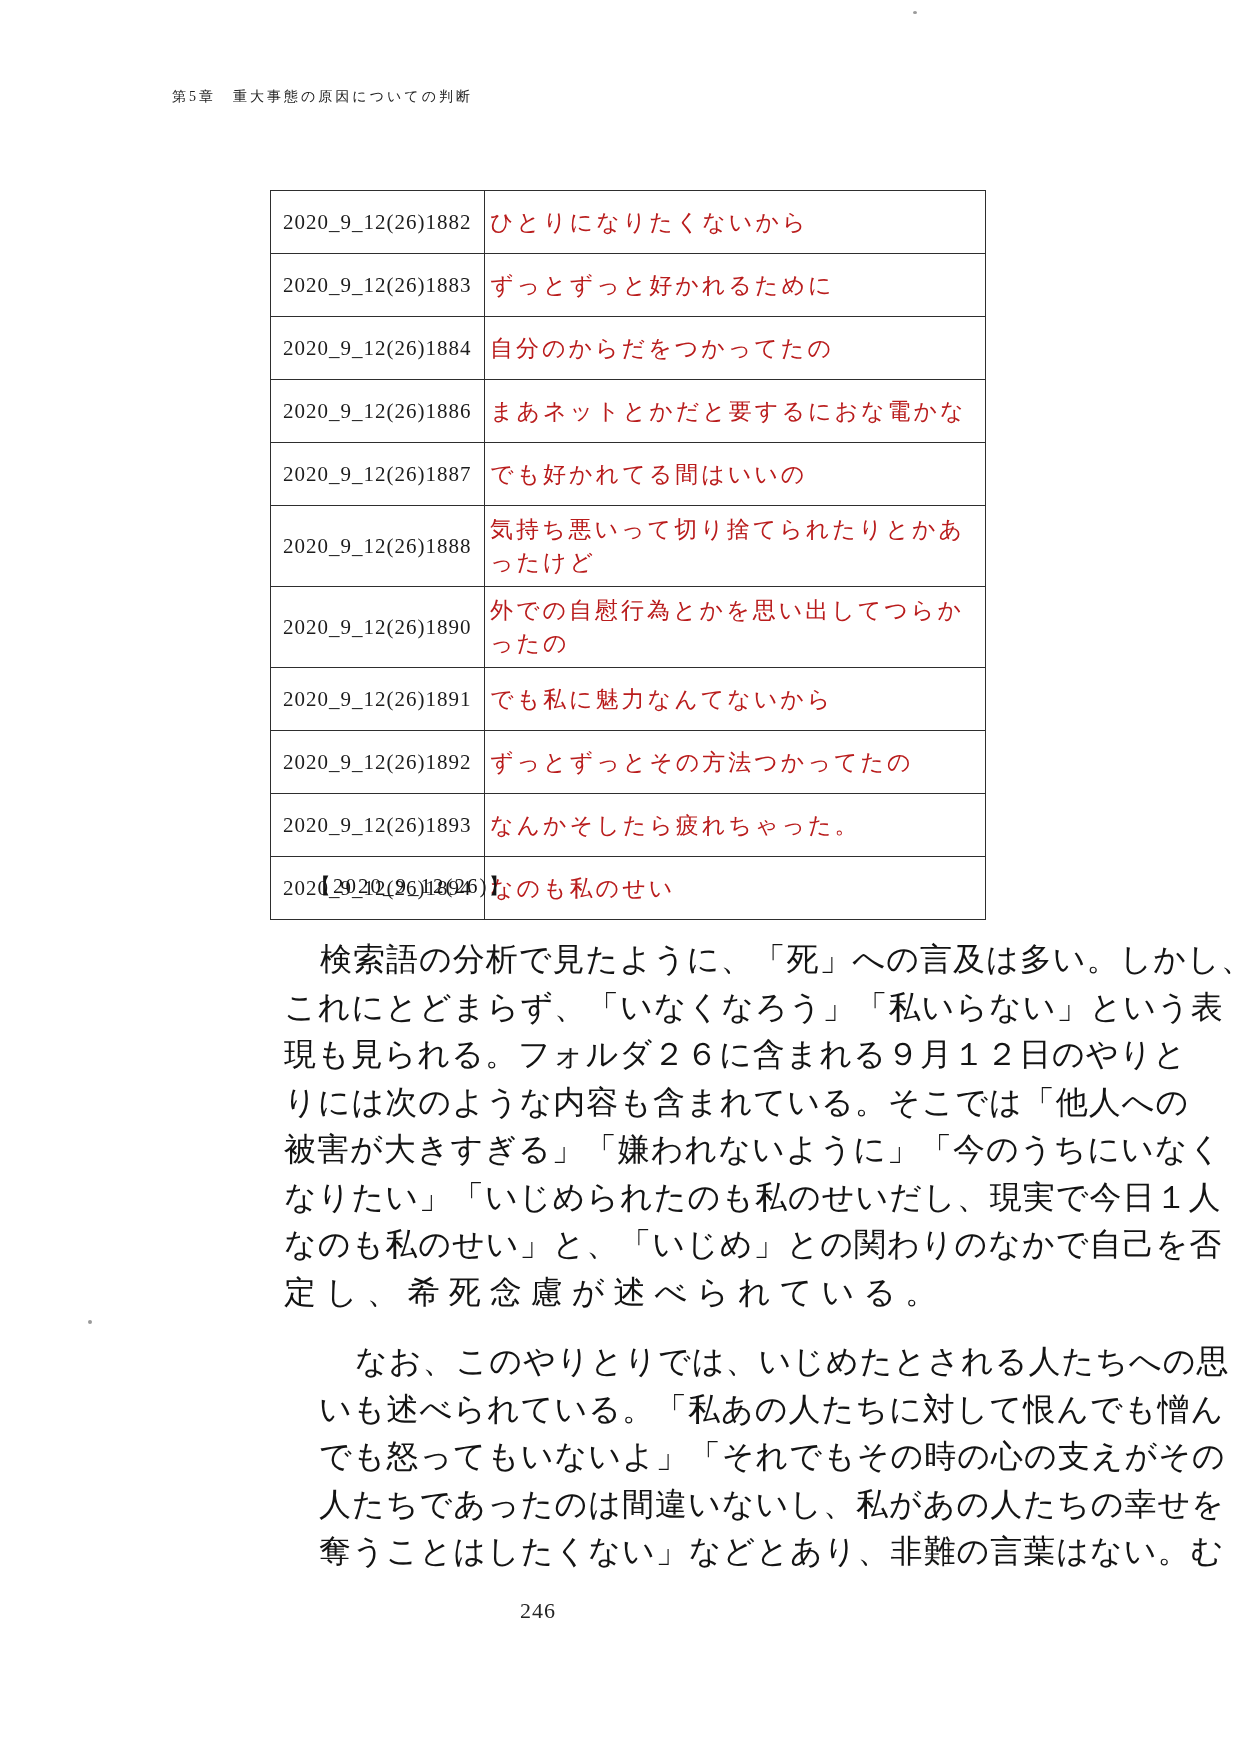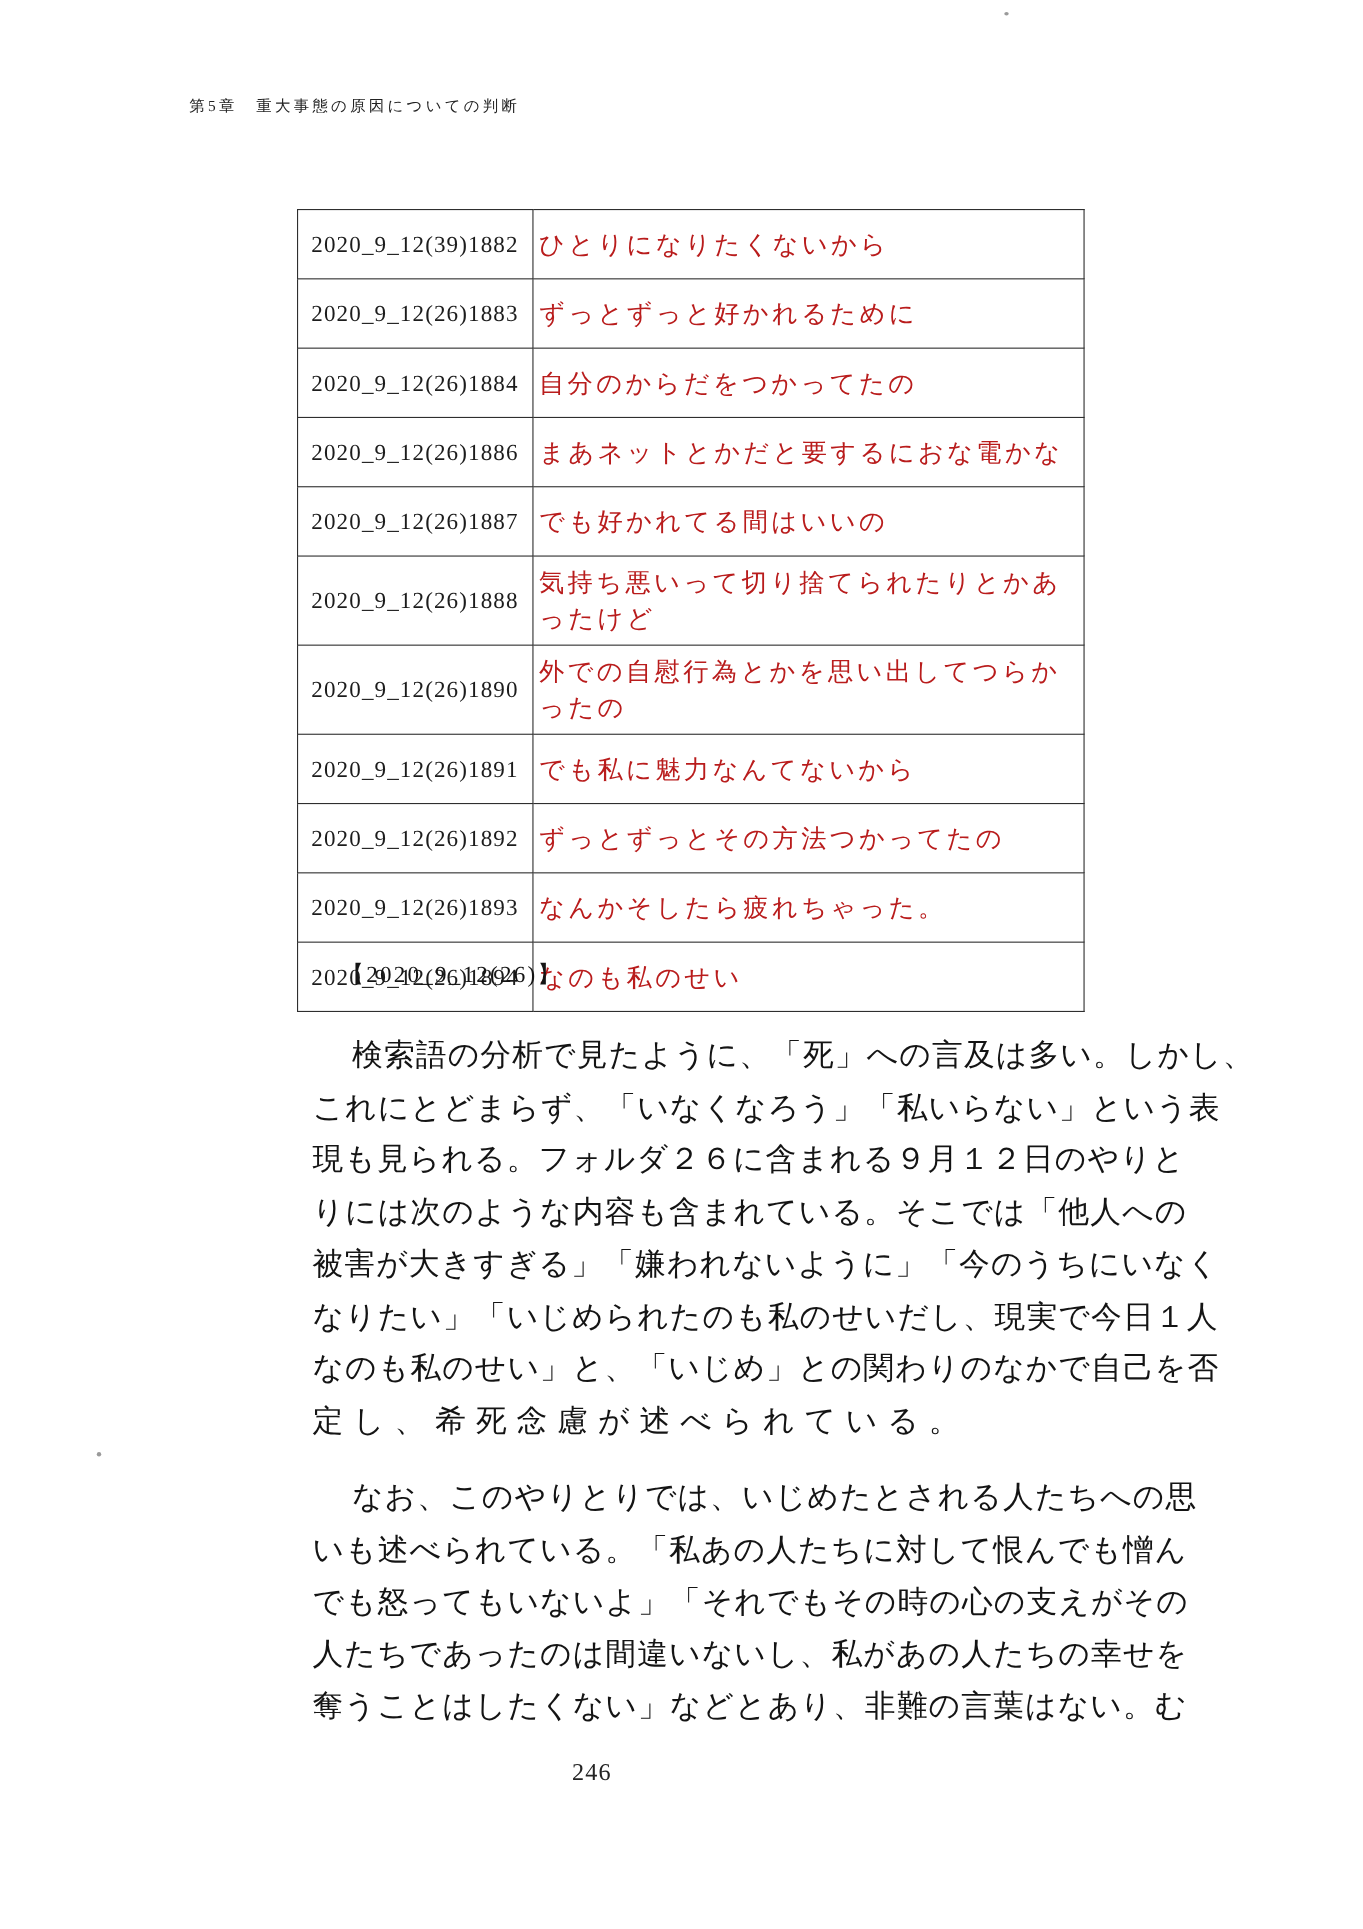--- a/index.html
+++ b/index.html
@@ -71,23 +71,23 @@
   }
 
   
   .paragraphs {
     position: absolute;
     left: 284px;
     top: 936px;
     width: 724px;
   }
   .paragraph { margin: 0; }
-  .paragraph + .paragraph { margin-top: 22px; }
+  .paragraph + .paragraph { margin-top: 22px; margin-left: 35px; }
   .line {
-    font-size: 28px;
+    font-size: 32px;
     line-height: 47.5px;
     letter-spacing: 1px;
     color: #141414;
     text-align: justify;
     text-align-last: justify;
     white-space: nowrap;
   }
   .line.first { text-indent: 36px; }
   .line.short-last {
     text-align-last: left;
@@ -122,21 +122,21 @@
 <div class="page">
 
   <div class="running-header">第5章　重大事態の原因についての判断</div>
 
   <div class="speck s1"></div>
   <div class="speck s2"></div>
 
   <table class="excerpt-table">
     <tbody id="table-body">
         <tr>
-          <td class="id-cell">2020_9_12(39)1882</td>
+          <td class="id-cell">2020_9_12(26)1882</td>
           <td class="text-cell">ひとりになりたくないから</td>
         </tr>
         <tr>
           <td class="id-cell">2020_9_12(26)1883</td>
           <td class="text-cell">ずっとずっと好かれるために</td>
         </tr>
         <tr>
           <td class="id-cell">2020_9_12(26)1884</td>
           <td class="text-cell">自分のからだをつかってたの</td>
         </tr>

